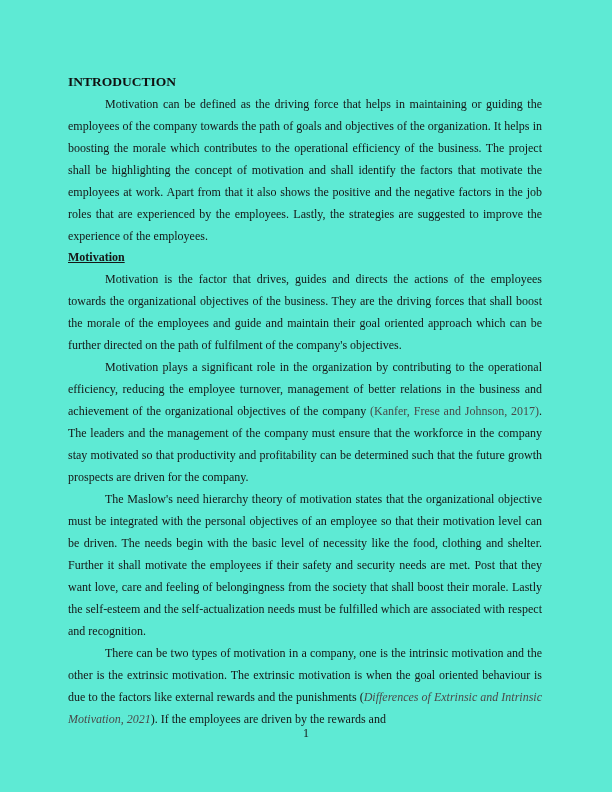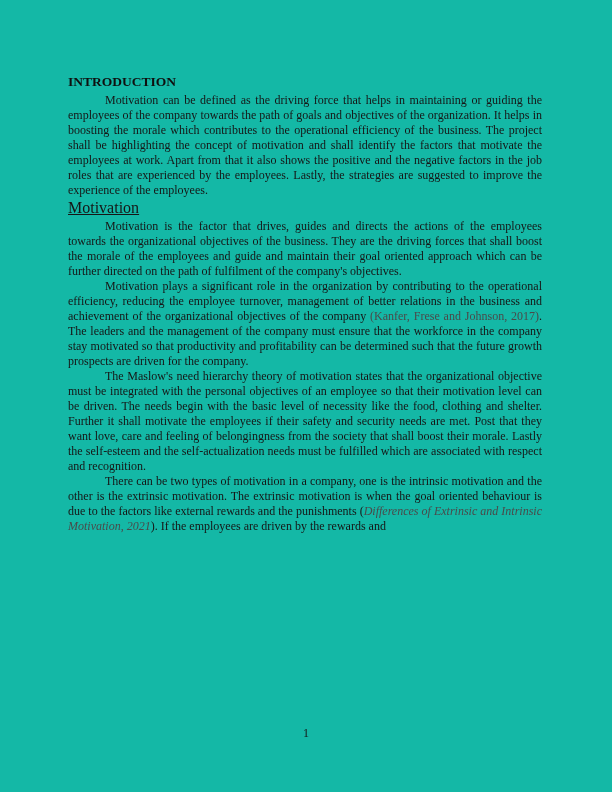--- a/index.html
+++ b/index.html
@@ -1,47 +1,47 @@
 <!DOCTYPE html>
 <html><head>
 <meta charset="utf-8">
 <style>
   * { margin: 0; padding: 0; box-sizing: border-box; }
   html, body { background: #ffffff; }
   .page {
     position: relative;
     width: 612px;
     height: 792px;
-    background: #14b8a6;
+    background: #5eead4;
     font-family: "Liberation Serif", serif;
     color: #161616;
     overflow: hidden;
   }
   .content {
     position: absolute;
     left: 68px;
     top: 72px;
     width: 474px;
   }
   .h1 {
     font-size: 13.5px;
     font-weight: bold;
     line-height: 20.9px;
     color: #0f0f0f;
   }
   .subhead {
-    font-size: 16px;
-    font-weight: normal;
+    font-size: 12px;
+    font-weight: bold;
     text-decoration: underline;
     line-height: 20.9px;
     color: #161616;
   }
   p.body-para {
     font-size: 12px;
-    line-height: 15px;
+    line-height: 22px;
     text-align: justify;
     text-indent: 37px;
     color: #161616;
   }
   .citation { color: #4a4a4a; }
   .citation-italic { color: #4a4a4a; font-style: italic; }
   .page-number {
     position: absolute;
     left: 0;
     right: 0;

